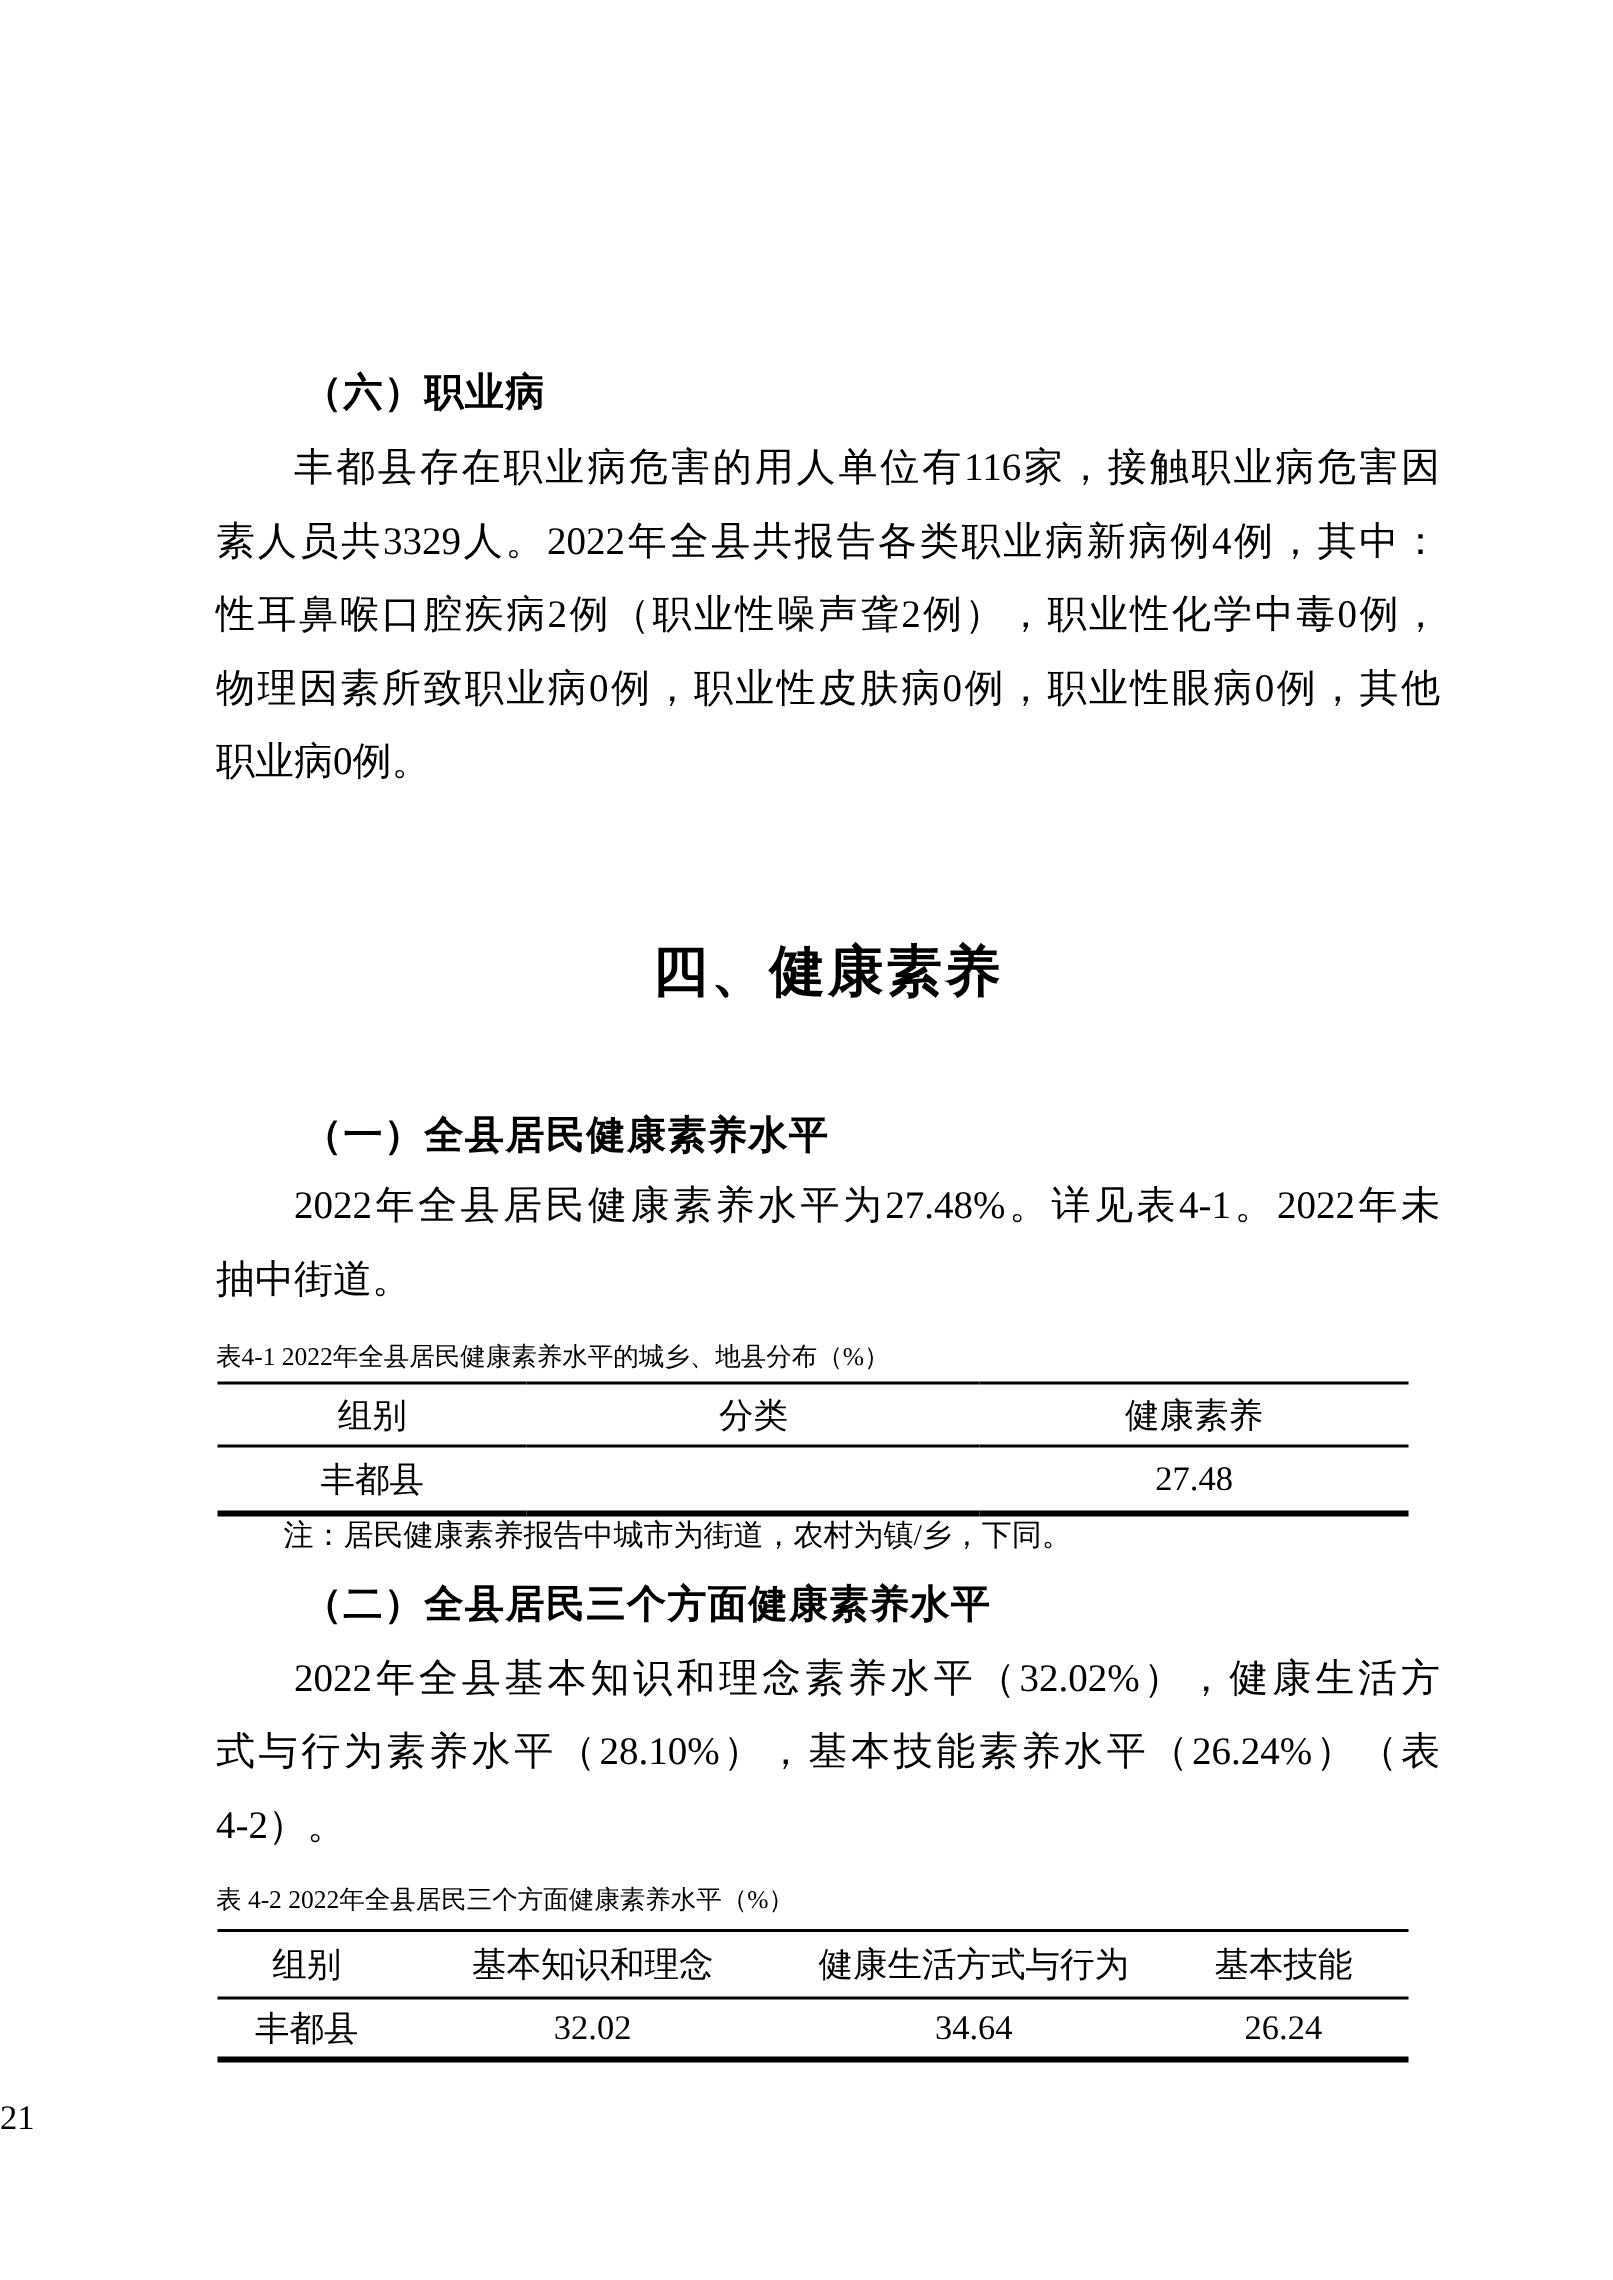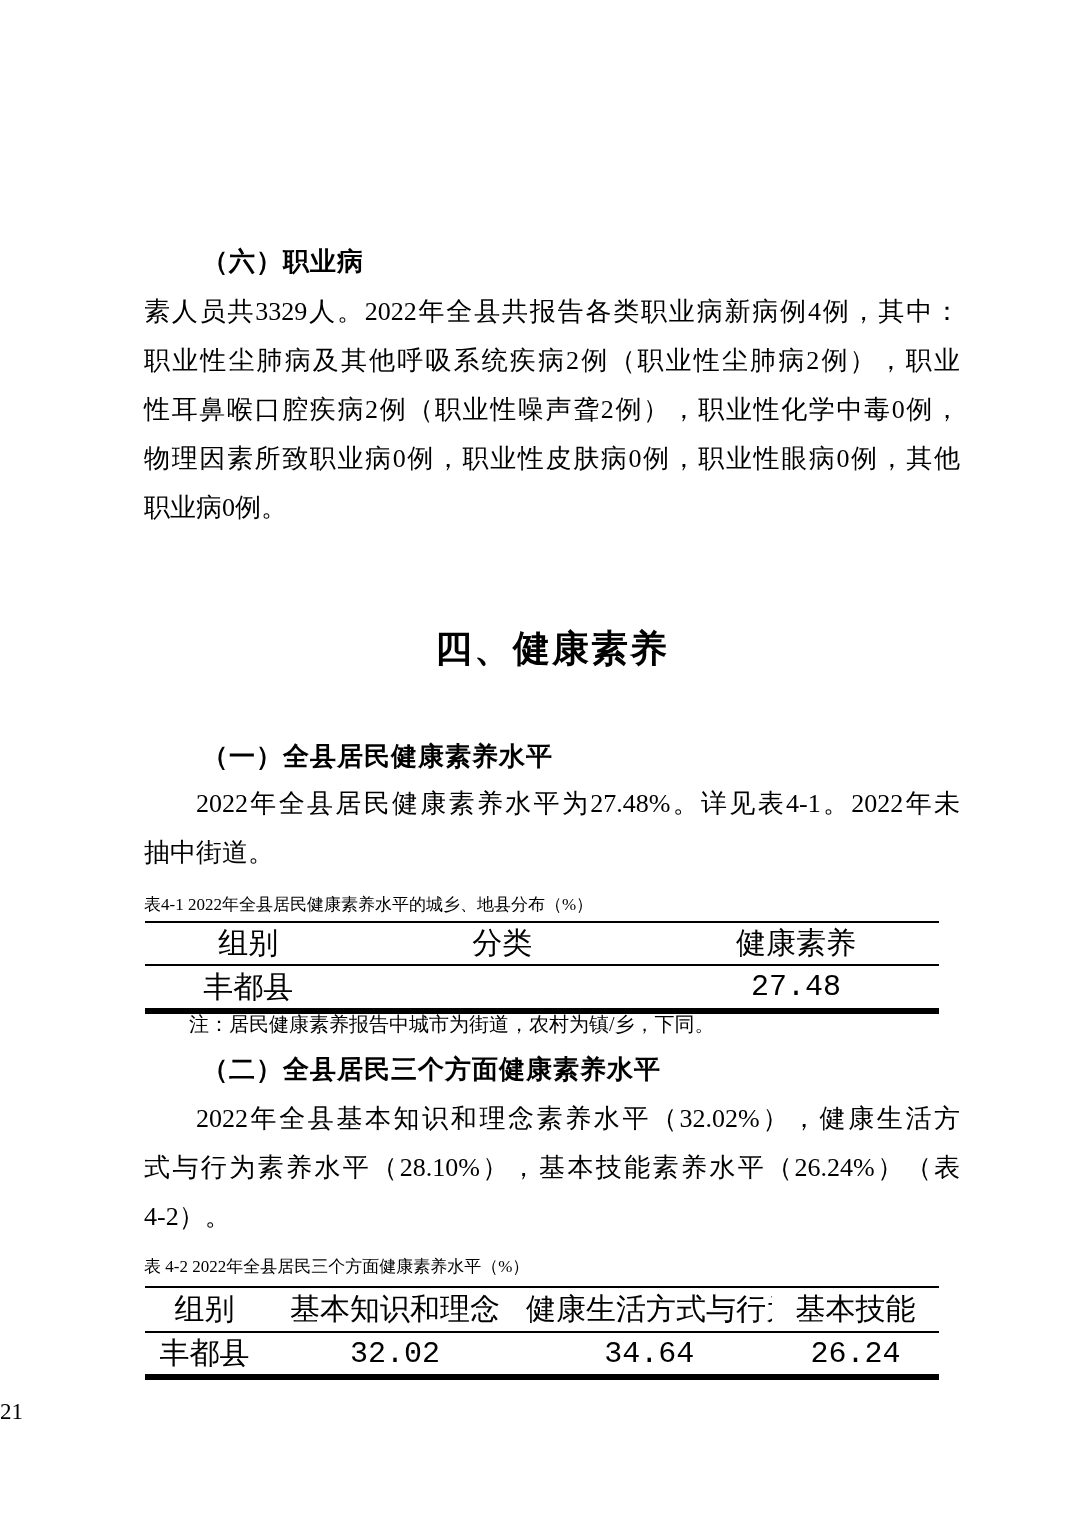--- a/index.html
+++ b/index.html
@@ -36,23 +36,22 @@
   .caption {
     left:144px; width:816px;
     font-size:17px;
     line-height:36px;
   }
   table.three-line {
     left:145px; width:794px;
     border-collapse:collapse;
     table-layout:fixed;
     border-top:2px solid #000;
-    border-bottom:6px solid #000000;
-    font-size:30px;
-    font-family:Liberation Mono, monospace;
+    border-bottom:4px solid #000000;
+    font-size:23px;
   }
   table.three-line thead tr { border-bottom:2px solid #000; }
   table.three-line th, table.three-line td {
     font-weight:normal;
     text-align:center;
     vertical-align:middle;
     padding:0;
     overflow:hidden;
     white-space:nowrap;
   }
@@ -73,22 +72,22 @@
   }
 </style>
 </head>
 <body>
 
 <div class="page">
 
   <div class="abs h3" style="top:200px;">（六）职业病</div>
 
   <div class="abs para" style="top:243px;">
+      <div class="line first">丰都县存在职业病危害的用人单位有116家，接触职业病危害因</div>
       <div class="line">素人员共3329人。2022年全县共报告各类职业病新病例4例，其中：</div>
-      <div class="line">职业性尘肺病及其他呼吸系统疾病2例（职业性尘肺病2例），职业</div>
       <div class="line">性耳鼻喉口腔疾病2例（职业性噪声聋2例），职业性化学中毒0例，</div>
       <div class="line">物理因素所致职业病0例，职业性皮肤病0例，职业性眼病0例，其他</div>
       <div class="line last">职业病0例。</div>
     </div>
 
   <div class="abs chapter" style="top:580px;">四、健康素养</div>
 
   <div class="abs h3" style="top:695px;">（一）全县居民健康素养水平</div>
 
   <div class="abs para" style="top:735px;">

